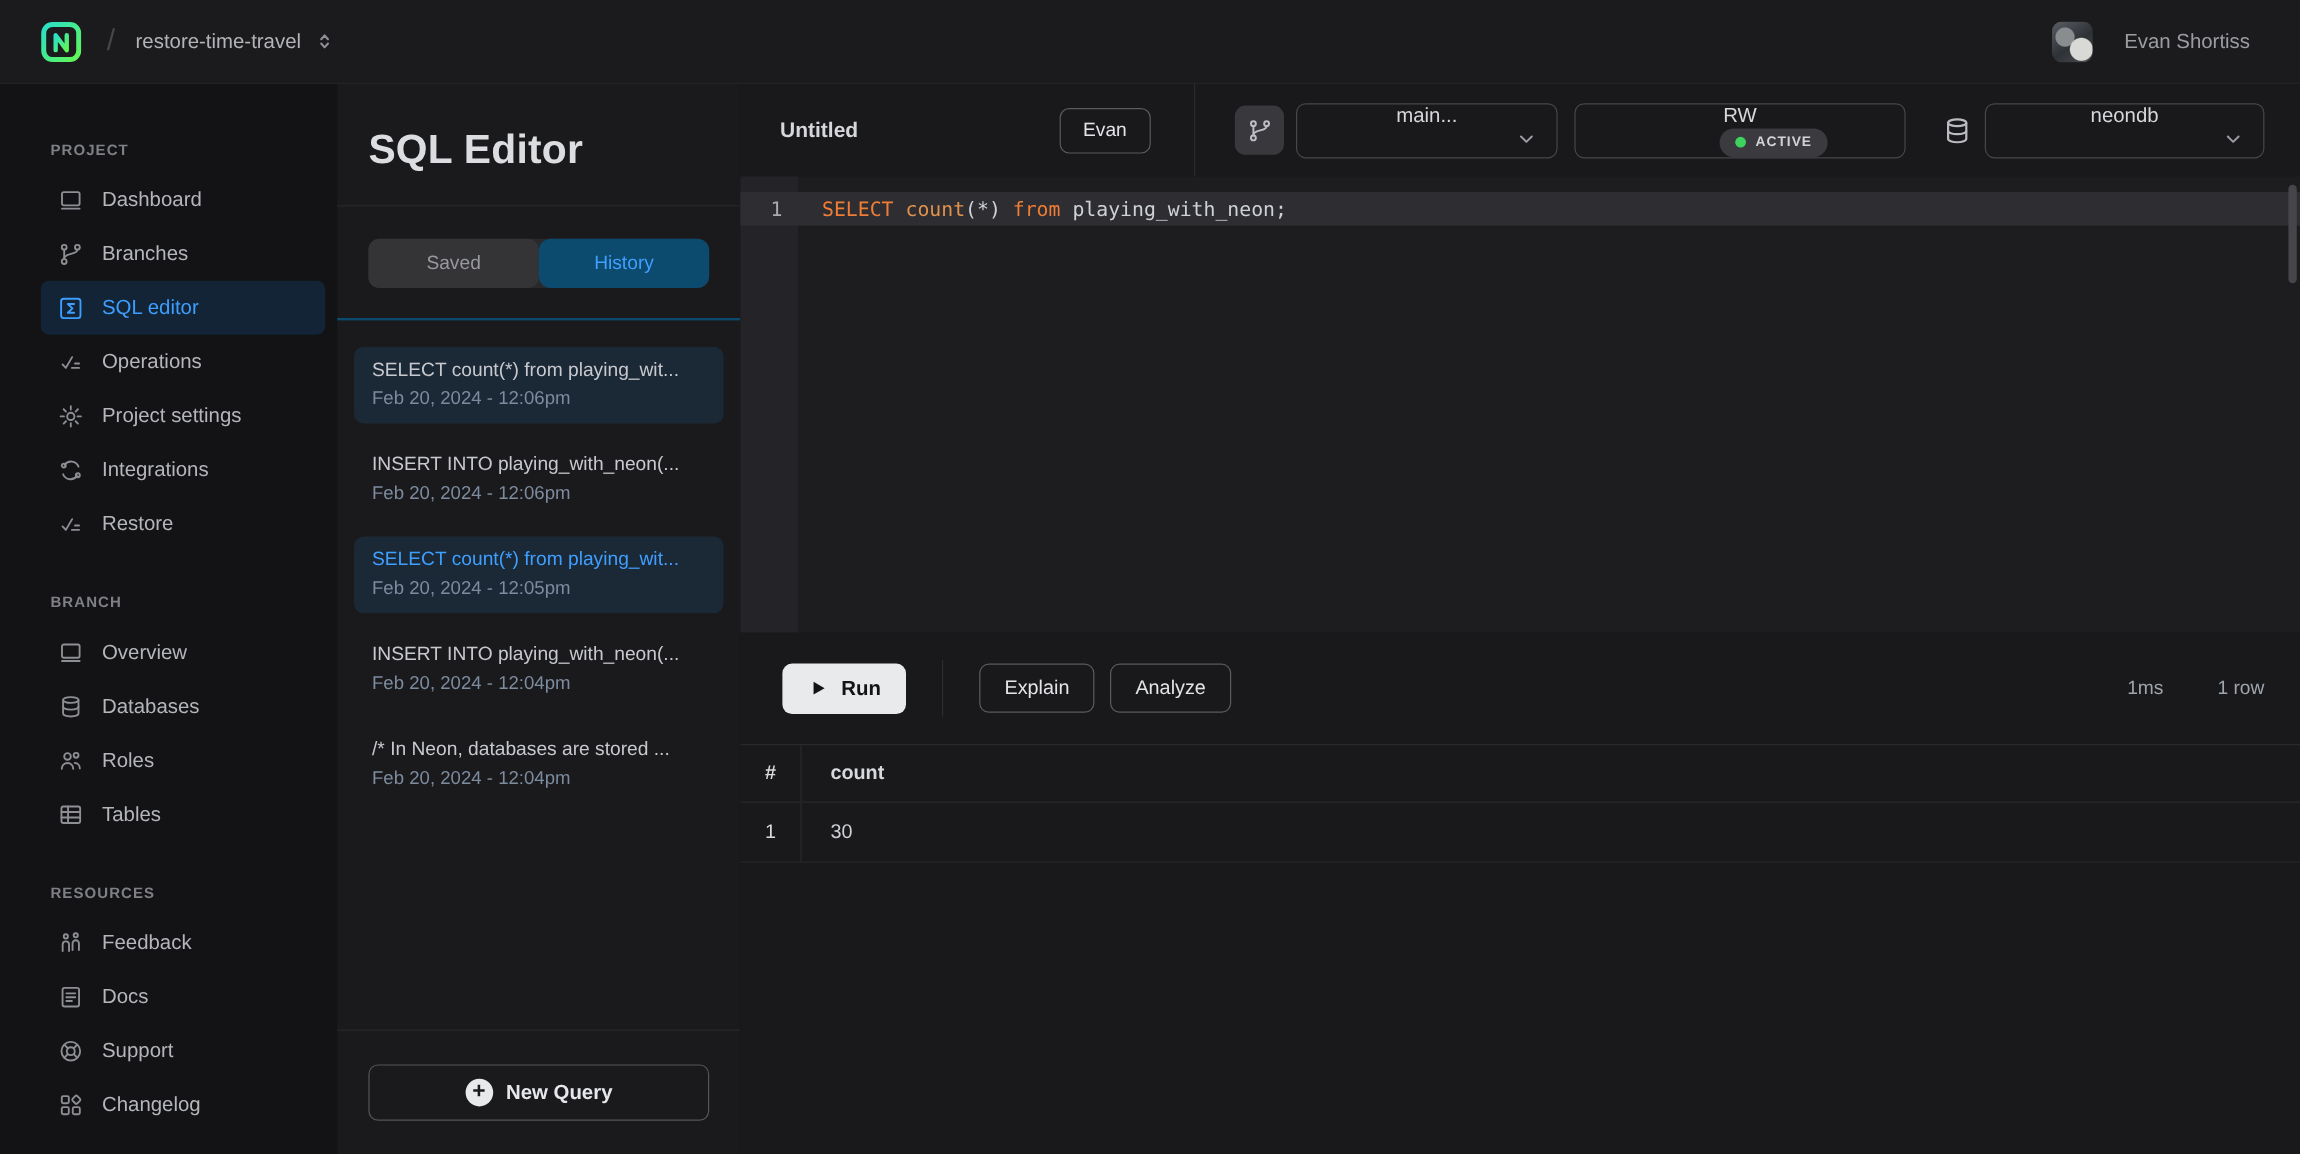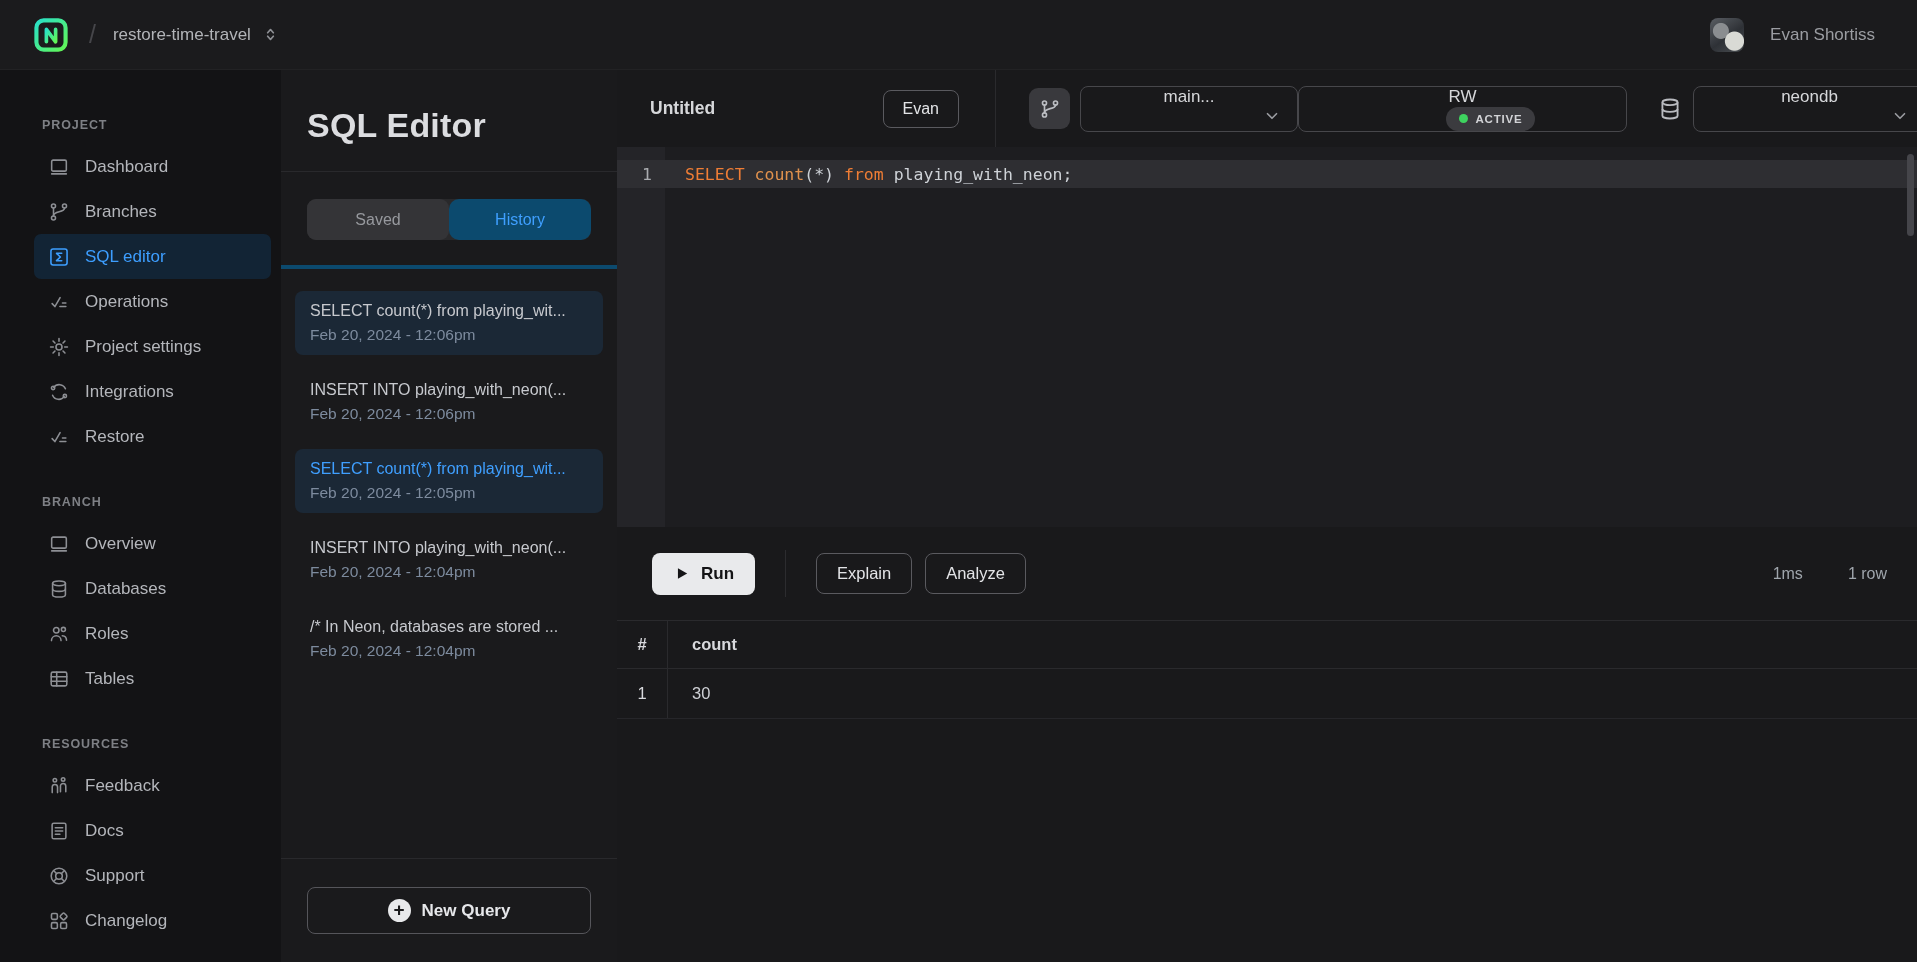--- a/index.html
+++ b/index.html
@@ -48,21 +48,21 @@
     color:#b4b6bb; font-size:17px; cursor:pointer;
   }
   .nav-item svg { width:22px; height:22px; color:#8d8f94; flex-shrink:0; }
   .nav-item.active { background:#122435; color:#3d9eff; }
   .nav-item.active svg { color:#3d9eff; }
 
   
   .qpanel { width:336px; background:#1a1a1c; display:flex; flex-direction:column; flex-shrink:0; }
   .qpanel-header { padding:36px 26px 26px; border-bottom:1px solid #29292c; }
   .qpanel-title { font-size:34px; font-weight:700; color:#dcdde0; letter-spacing:0.2px; }
-  .tabs-wrap { padding:27px 26px 25px; border-bottom:4px solid #0c4a6e; }
+  .tabs-wrap { padding:27px 26px 25px; border-bottom:2px solid #0c4a6e; }
   .tabs { display:flex; background:#29292b; border-radius:9px; height:41px; }
   .tab {
     flex:1; display:flex; align-items:center; justify-content:center;
     font-size:16px; color:#97999e; border-radius:9px; cursor:pointer;
   }
   .tab.inactive { background:#343437; }
   .tab.active { background:#0c4a6e; color:#3f9fff;border-radius:10px; }
   .history { flex:1; padding:22px 14px; display:flex; flex-direction:column; gap:15px; overflow:hidden; }
   .hist-item { padding:11px 15px; border-radius:8px; cursor:pointer; }
   .hist-item.selected { background:#1b2836; }
@@ -101,21 +101,21 @@
     margin-left:33px; flex-shrink:0;
   }
   .branch-chip svg { width:22px; height:22px; }
   .select {
     height:46px; border:1px solid #47474b; border-radius:8px;
     display:flex; align-items:center; padding:0 16px; font-size:17px;
     color:#d6d7da; cursor:pointer; background:transparent; flex-shrink:0;flex-direction:column;
   }
   .select .chev { margin-left:auto; color:#9a9ca1; }
   .select-branch { width:218px; margin-left:10px; }
-  .select-rw { width:329px; margin-left:auto; }
+  .select-rw { width:276px; margin-left:auto; }
   .db-icon { color:#b9bbc0; margin:0 10px 0 30px; flex-shrink:0; }
   .db-icon svg { width:26px; height:26px; }
   .select-db { width:233px; }
   .badge {
     display:flex; align-items:center; gap:8px; background:#3b3b3f;
     border-radius:999px; padding:6px 13px; margin-left:56px;
   }
   .badge-dot { width:9px; height:9px; border-radius:50%; }
   .badge-text { font-size:11.5px; font-weight:700; letter-spacing:0.8px; color:#d2d3d6; }
 

